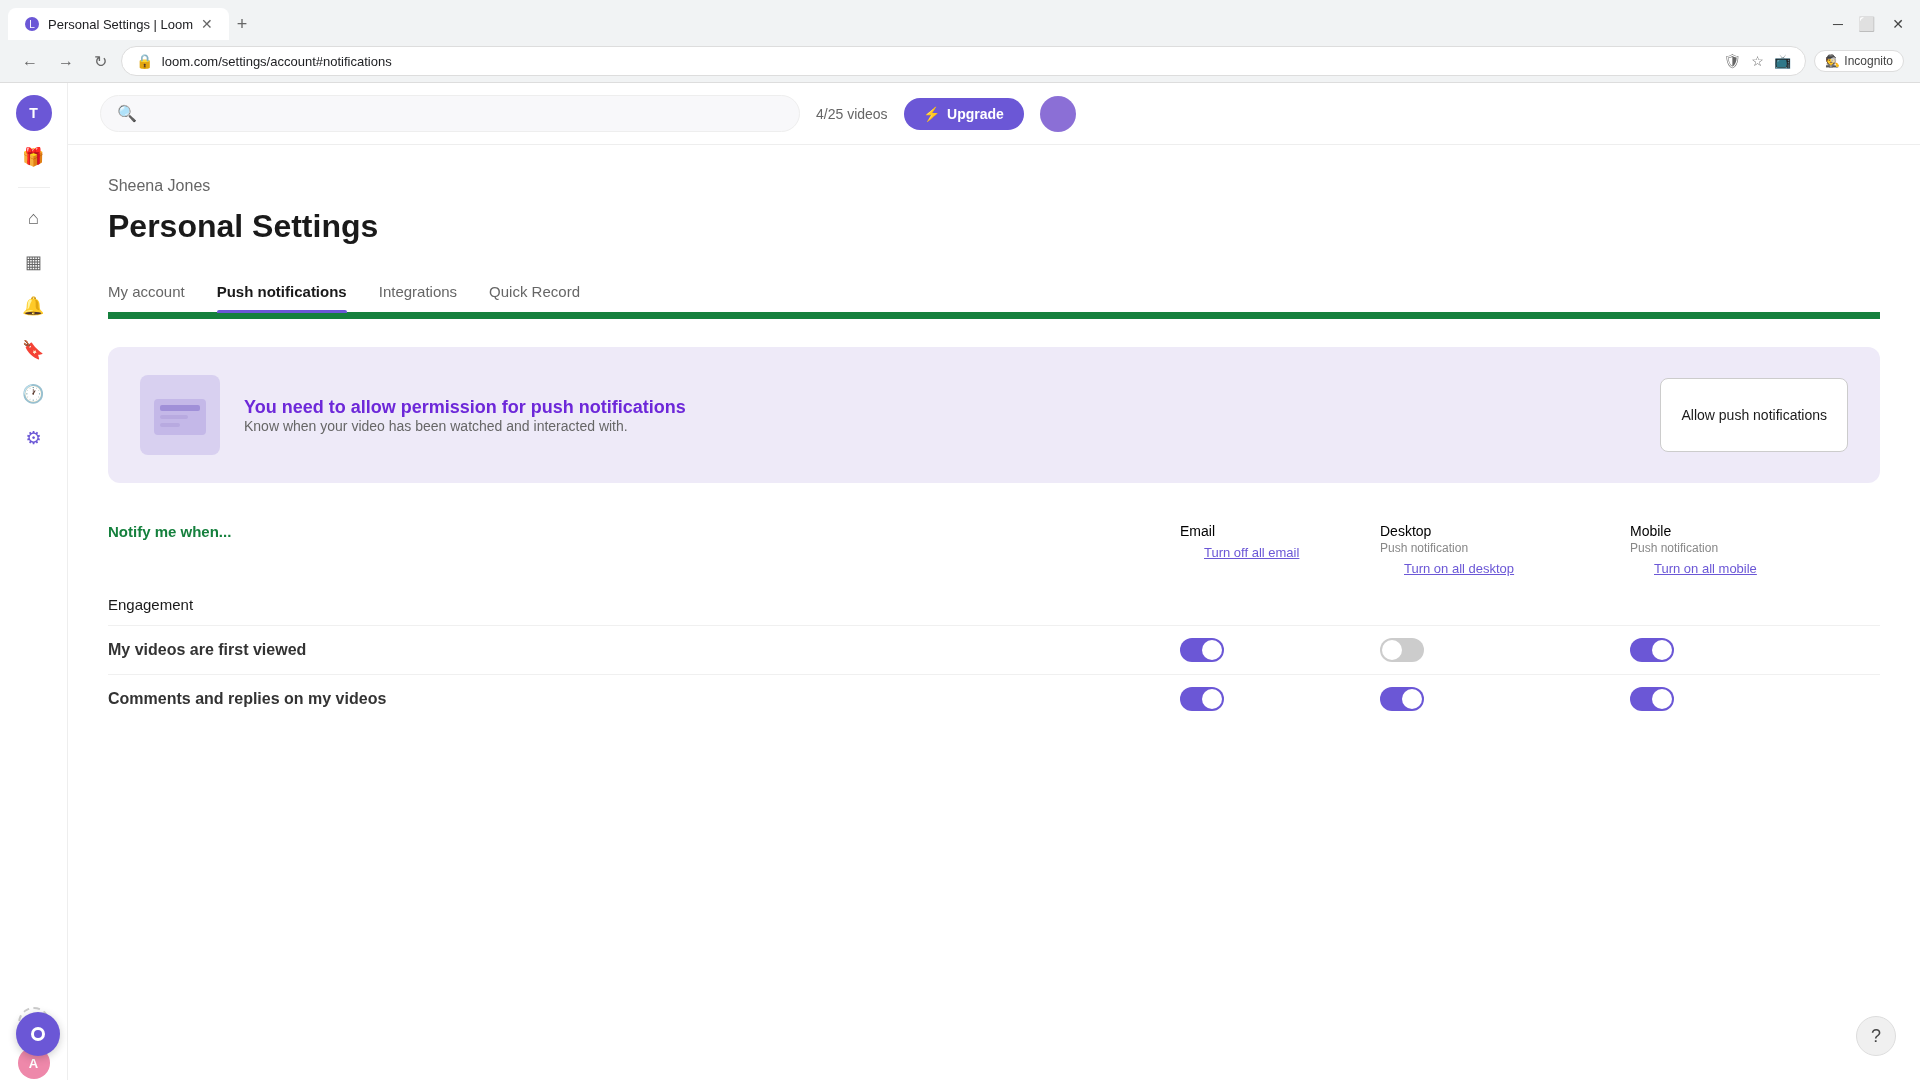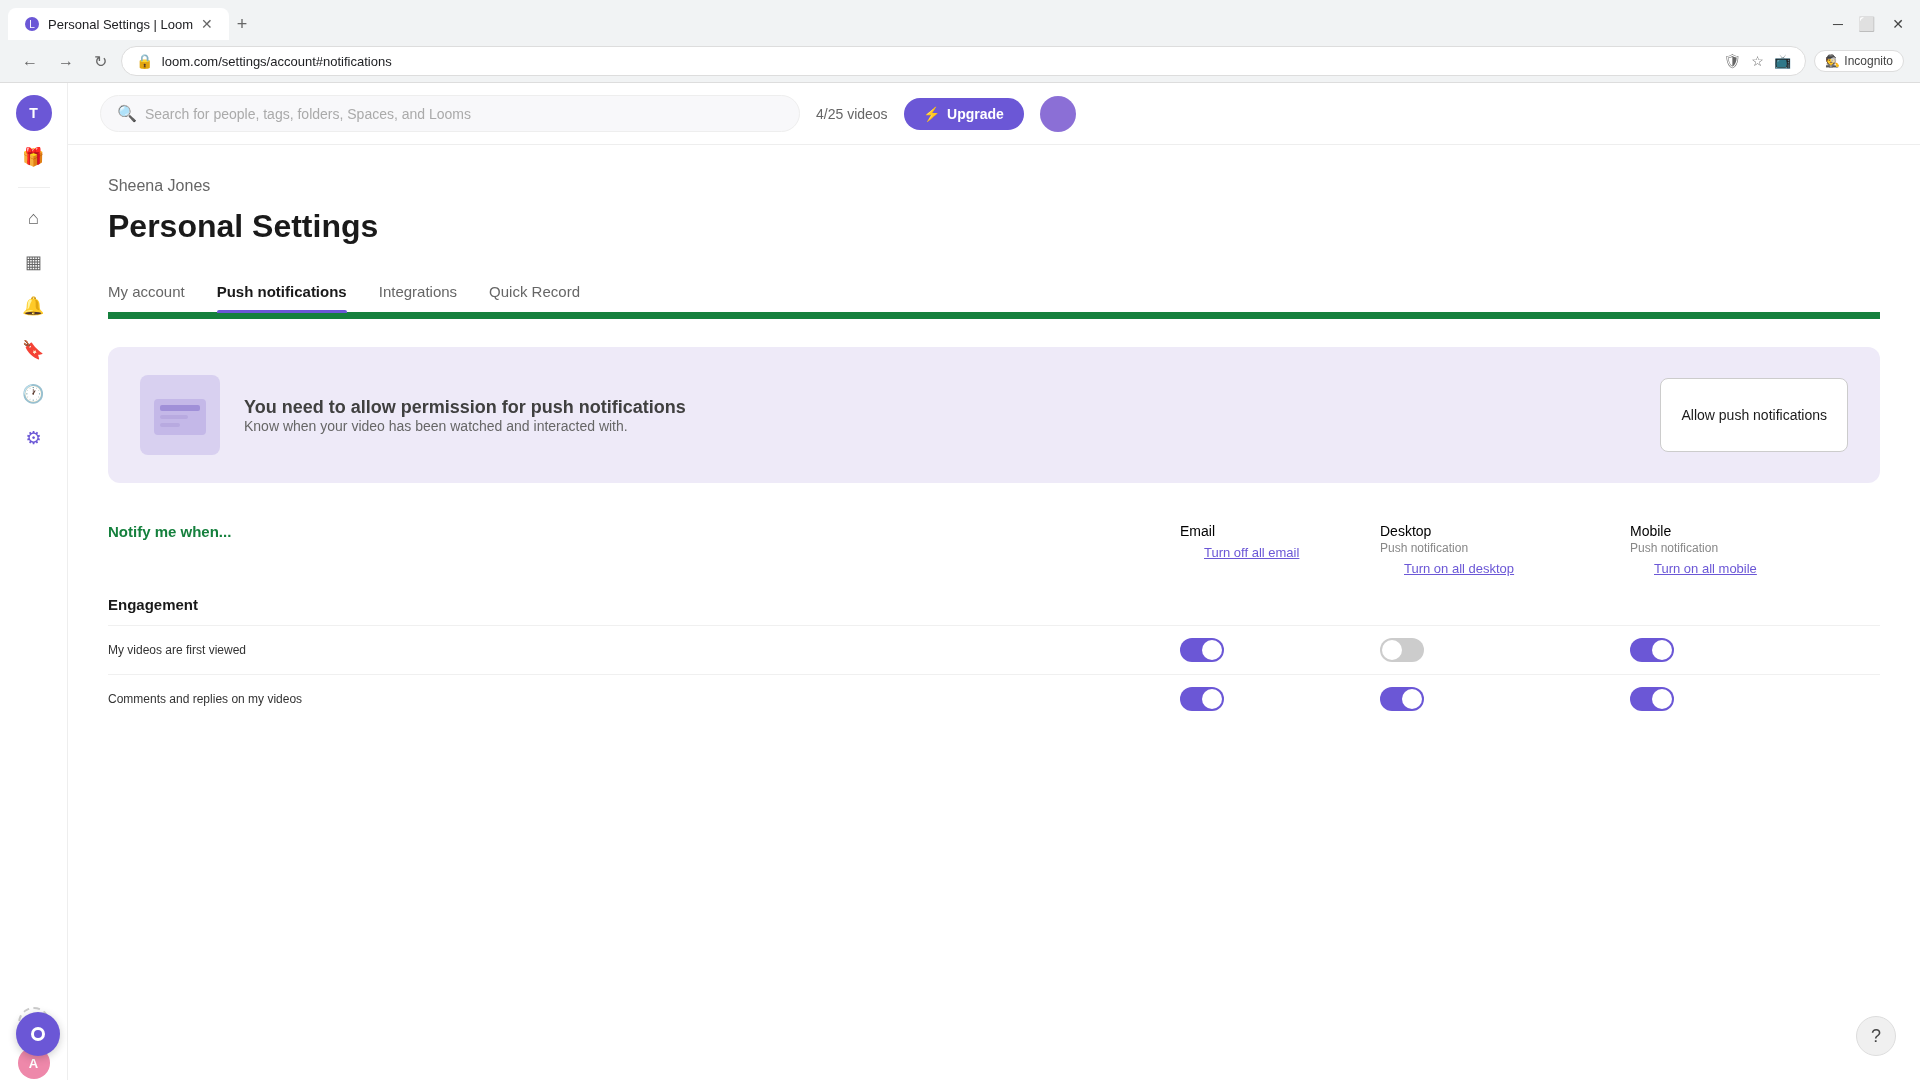--- a/index.html
+++ b/index.html
@@ -61,35 +61,35 @@
     
     .tabs { display: flex; gap: 32px; border-bottom: 7px solid #15803d; margin-bottom: 28px; }
     .tab-item { padding: 10px 0 12px; font-size: 15px; color: #666; cursor: pointer; position: relative; text-decoration: none; }
     .tab-item.active { color: #1a1a1a; font-weight: 600; }
     .tab-item.active::after { content: ''; position: absolute; bottom: -1px; left: 0; right: 0; height: 3px; background: #6b57d6; border-radius: 2px 2px 0 0; }
 
     
     .permission-banner { background: #eeeaf8; border-radius: 12px; padding: 28px 32px; display: flex; align-items: center; gap: 24px; margin-bottom: 40px; }
     .banner-icon { width: 80px; height: 80px; background: #d8d0f0; border-radius: 8px; flex-shrink: 0; display: flex; align-items: center; justify-content: center; }
     .banner-text { flex: 1; }
-    .banner-title { font-size: 18px; font-weight: 600; color: #404040; margin-bottom: 0; }
+    .banner-title { font-size: 18px; font-weight: 600; color: #6d28d9; margin-bottom: 0; }
     .banner-subtitle { font-size: 14px; color: #666; }
     .allow-btn { background: #fff; border: 1px solid #ccc; border-radius: 8px; padding: 28px 20px; font-size: 14px; font-weight: 500; cursor: pointer; white-space: nowrap; color: #1a1a1a; }
 
     
     .notify-section { }
     .notify-header { display: grid; grid-template-columns: 1fr 200px 250px 250px; gap: 0; align-items: start; margin-bottom: 12px; }
     .notify-header-label { font-size: 15px; font-weight: 600; color: #15803d; }
     .notify-col-header { font-size: 14px; color: #000000; }
     .notify-col-sub { font-size: 12px; color: #888; margin-top: 2px; }
     .notify-col-link { font-size: 13px; color: #6b57d6; text-decoration: underline; cursor: pointer; margin-top: 6px; display: block; margin-left: 24px; }
 
-    .section-label { font-size: 15px; font-weight: 700; color: #1a1a1a; margin: 20px 0 12px; }
+    .section-label { font-size: 15px; font-weight: 400; color: #1a1a1a; margin: 20px 0 12px; }
     .notify-row { display: grid; grid-template-columns: 1fr 200px 250px 250px; align-items: center; padding: 12px 0; border-top: 1px solid #f0f0f0; }
-    .notify-row-label { font-size: 12px; color: #333; }
+    .notify-row-label { font-size: 16px; color: #333; font-weight: bold; }
 
     
     .toggle { width: 44px; height: 24px; border-radius: 12px; position: relative; cursor: pointer; flex-shrink: 0; }
     .toggle.on { background: #6b57d6; }
     .toggle.off { background: #ccc; }
     .toggle-knob { position: absolute; top: 2px; width: 20px; height: 20px; border-radius: 50%; background: #fff; transition: left 0.15s; }
     .toggle.on .toggle-knob { left: 22px; }
     .toggle.off .toggle-knob { left: 2px; }
 
     
@@ -152,21 +152,20 @@
     <div class="sidebar-spacer"></div>
     <div class="sidebar-add">+</div>
     <div class="sidebar-user-a">A</div>
   </div>
 
   <div class="main">
 
     <div class="top-header">
       <div class="search-bar">
         <span class="search-icon">🔍</span>
-        <input class="search-input" type="text" placeholder="Search for people, tags, folders, Spaces, and Looms" style="">
       </div>
       <span class="video-count">4/25 videos</span>
       <button class="upgrade-btn">
         <span>⚡</span>
         <span>Upgrade</span>
       </button>
       <div class="user-avatar"></div>
     </div>
 
     <div class="page-content">

